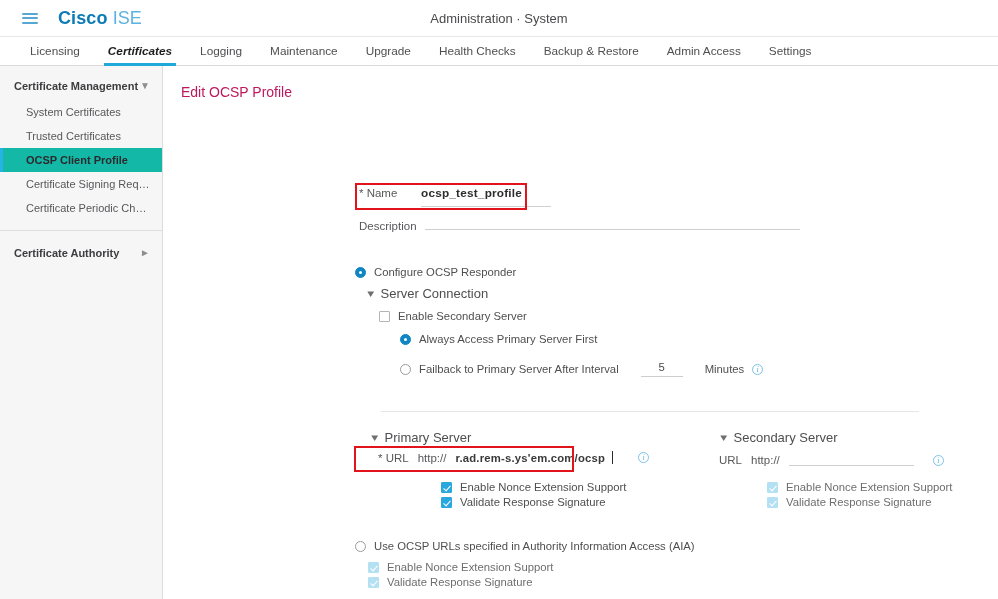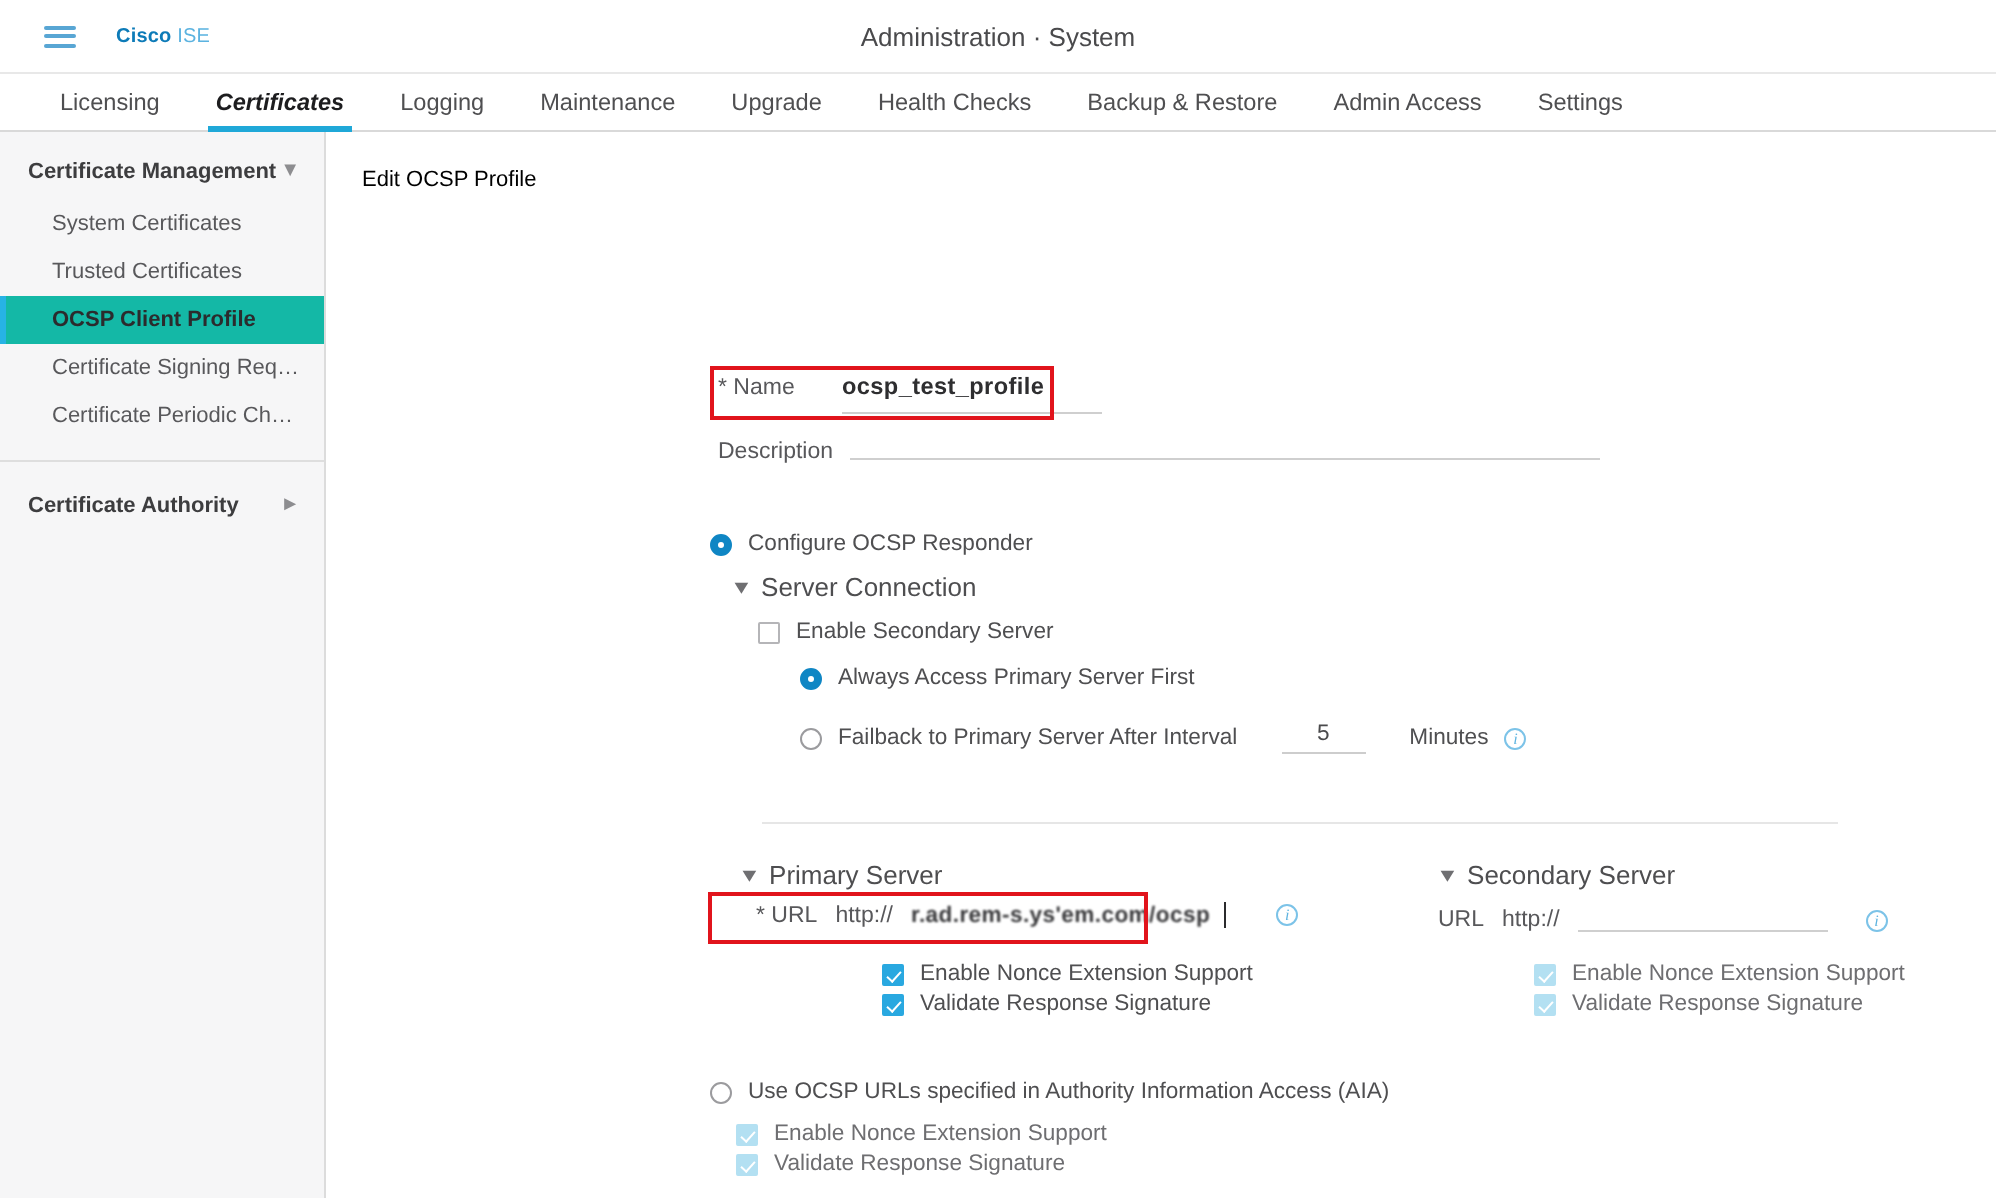--- a/index.html
+++ b/index.html
@@ -36,21 +36,21 @@
     cursor: pointer;
   }
   .hamburger span {
     display: block;
     height: 2px;
     background: #58a6d4;
     border-radius: 1px;
   }
   .brand {
     margin-left: 20px;
-    font-size: 10px;
+    font-size: 18px;
     letter-spacing: .1px;
     white-space: nowrap;
   }
   .brand .b1 { color: #0d7bb8; font-weight: bold; }
   .brand .b2 { color: #5cb3e0; font-weight: normal; }
   .topbar-title {
     position: absolute;
     left: 0; right: 0;
     text-align: center;
     font-size: 13px;
@@ -149,22 +149,22 @@
 
   
   .main {
     flex: 1;
     background: #fff;
     position: relative;
     padding: 0;
     overflow: hidden;
   }
   .page-title {
-    font-size: 11px;
-    color: #000000;
+    font-size: 14px;
+    color: #be185d;
     padding: 18px 0 0 18px;
   }
 
   
   .row { display: flex; align-items: center; }
   .lbl { font-size: 11.5px; color: #58585b; }
   .req { color: #58585b; }
 
   
   .name-row {

